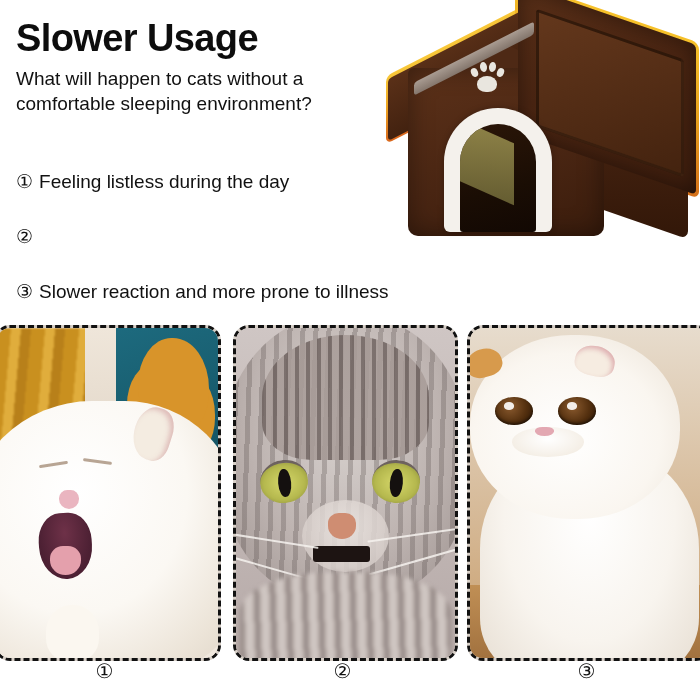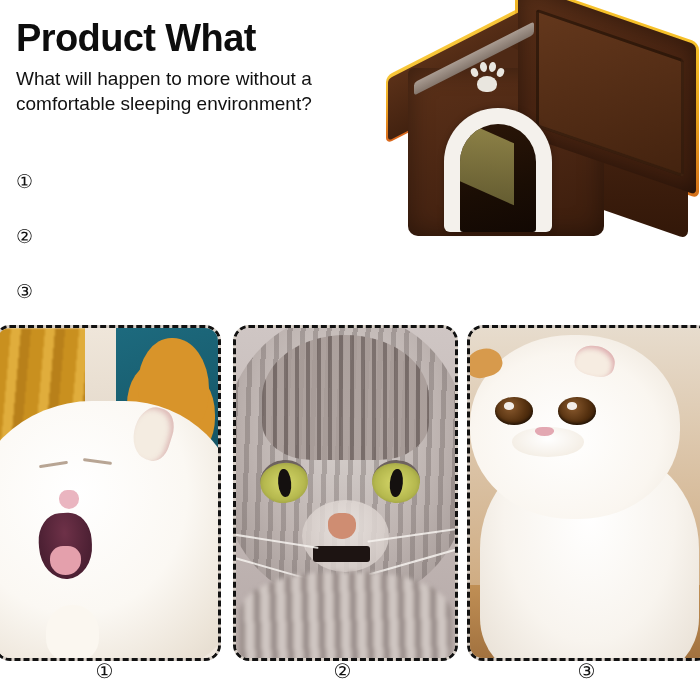--- a/index.html
+++ b/index.html
@@ -294,33 +294,35 @@
     font-size:20px;line-height:26px;color:#111;
   }
   #caption-1{left:-6px;width:221px;}
   #caption-2{left:233px;width:219px;}
   #caption-3{left:467px;width:239px;}
 </style>
 </head>
 <body>
 
 <div id="header-block">
-  <h1 id="page-title">Product What</h1>
-  <p id="page-subtitle">What will happen to more without a comfortable sleeping environment?</p>
+  <h1 id="page-title">Slower Usage</h1>
+  <p id="page-subtitle">What will happen to cats without a comfortable sleeping environment?</p>
 </div>
 
 <div id="usage-list">
   <div class="usage-item">
     <span class="usage-num">①</span>
+    <span class="usage-text">Feeling listless during the day</span>
   </div>
   <div class="usage-item">
     <span class="usage-num">②</span>
   </div>
   <div class="usage-item">
     <span class="usage-num">③</span>
+    <span class="usage-text">Slower reaction and more prone to illness</span>
   </div>
 </div>
 
 <div id="product-photo">
   <div class="ph-stage">
     <div class="roof-left-trim"></div>
     <div class="roof-left"></div>
     <div class="roof-right-trim"></div>
     <div class="gable-peak"></div>
     <div class="house-side"></div>

